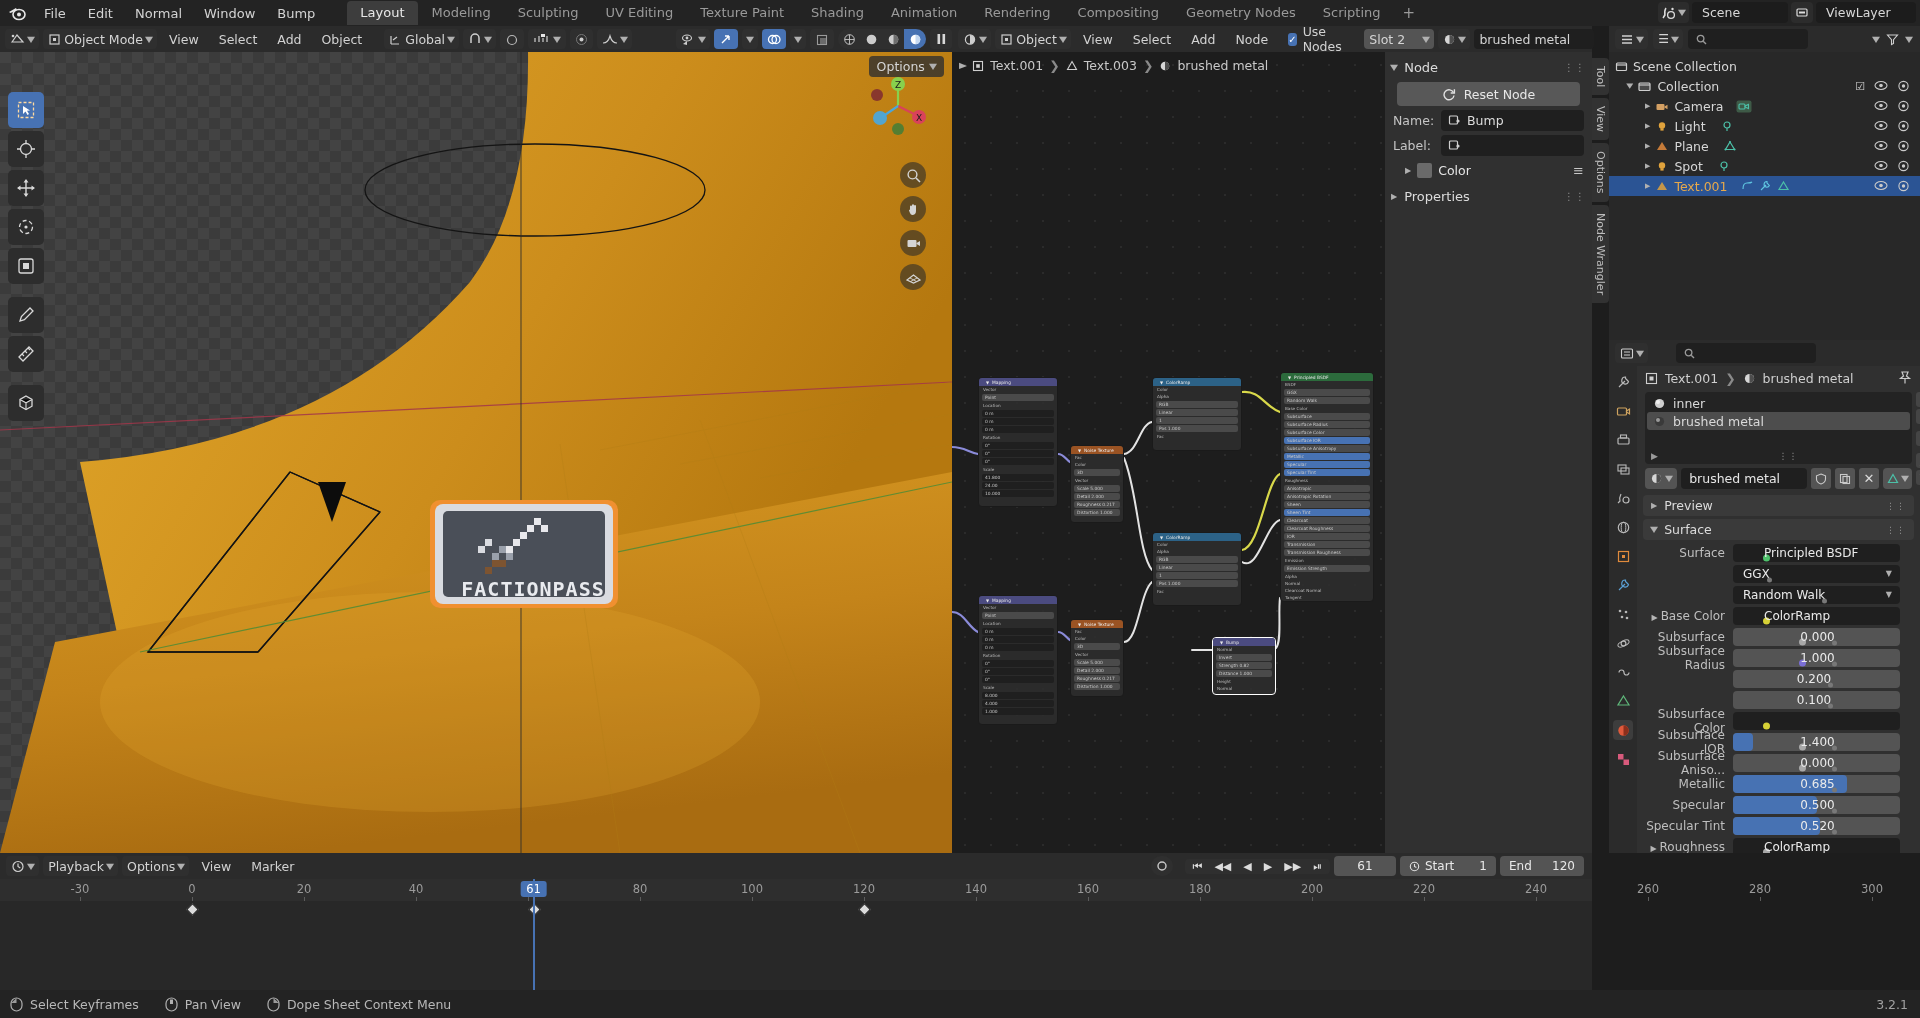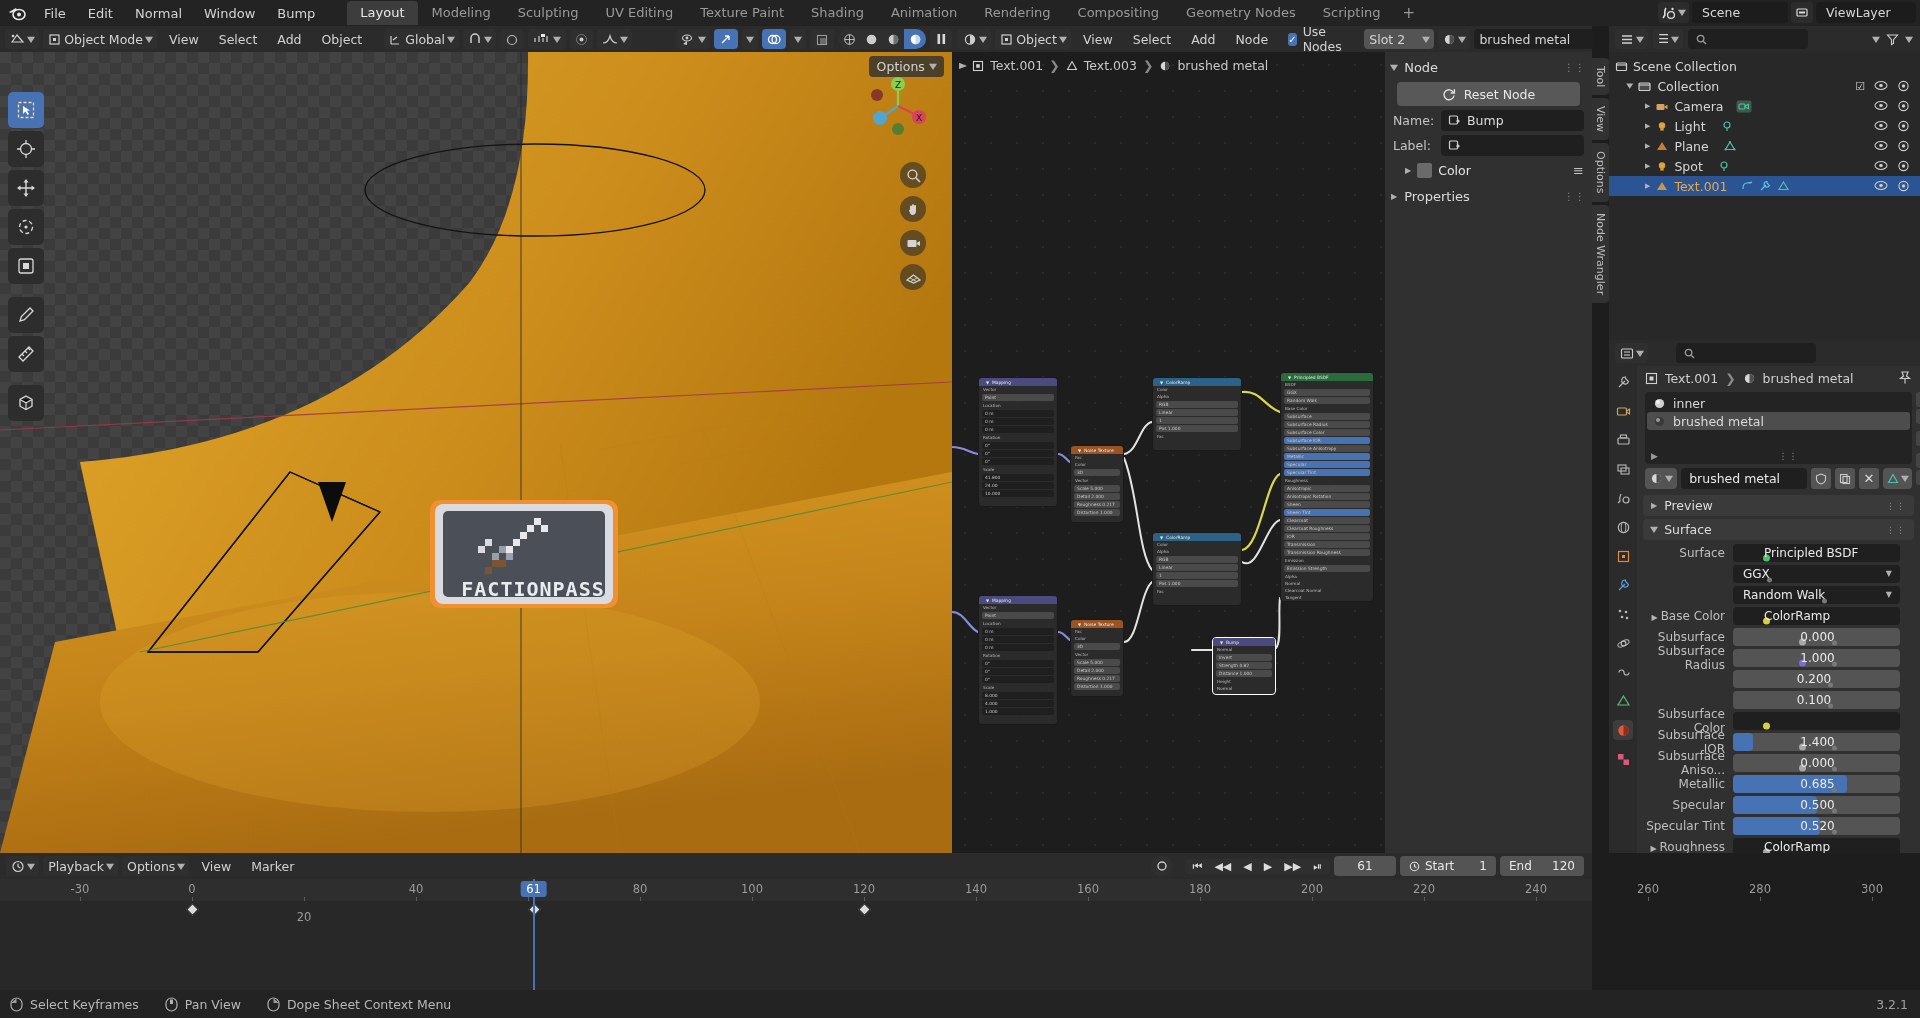--- a/index.html
+++ b/index.html
@@ -1423,21 +1423,21 @@
       </div>
     </div>
   </div>
 
   <div class="tl-body">
     <div class="tl-ruler" id="tl-ruler">
         <div class="tick" style="left: 80px;">-30</div>
         <div style="position: absolute; left: 80px; top: 18px; width: 1px; height: 4px; background: rgb(92, 92, 92);"></div>
         <div class="tick" style="left: 192px;">0</div>
         <div style="position: absolute; left: 192px; top: 18px; width: 1px; height: 4px; background: rgb(92, 92, 92);"></div>
-        <div class="tick" style="left: 304px; margin-top: 28px;">20</div>
+        <div class="tick" style="left: 304px;">20</div>
         <div style="position: absolute; left: 304px; top: 18px; width: 1px; height: 4px; background: rgb(92, 92, 92);"></div>
         <div class="tick" style="left: 416px;">40</div>
         <div style="position: absolute; left: 416px; top: 18px; width: 1px; height: 4px; background: rgb(92, 92, 92);"></div>
         <div class="tick" style="left: 528px;">60</div>
         <div style="position: absolute; left: 528px; top: 18px; width: 1px; height: 4px; background: rgb(92, 92, 92);"></div>
         <div class="tick" style="left: 640px;">80</div>
         <div style="position: absolute; left: 640px; top: 18px; width: 1px; height: 4px; background: rgb(92, 92, 92);"></div>
         <div class="tick" style="left: 752px;">100</div>
         <div style="position: absolute; left: 752px; top: 18px; width: 1px; height: 4px; background: rgb(92, 92, 92);"></div>
         <div class="tick" style="left: 864px;">120</div>

